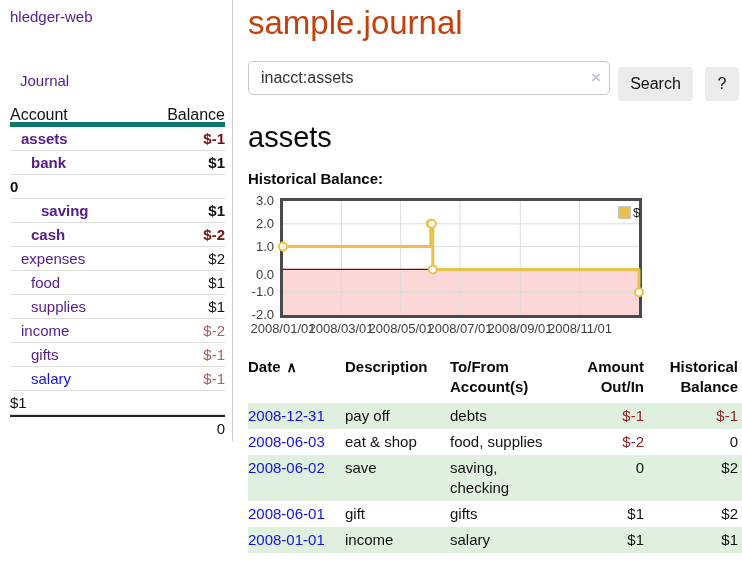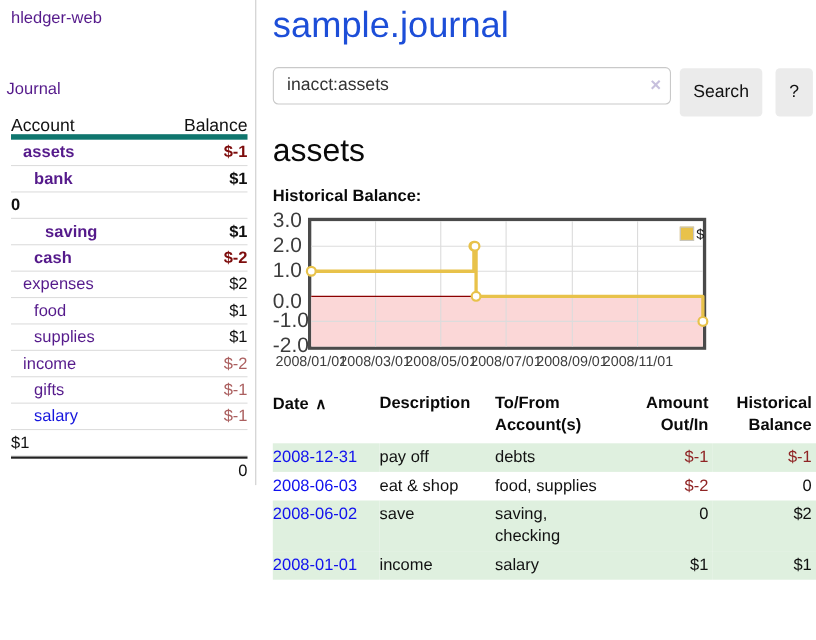--- a/index.html
+++ b/index.html
@@ -4,58 +4,58 @@
 <style>
   * { box-sizing: border-box; margin: 0; padding: 0; }
   html,body { width: 742px; height: 582px; background: #ffffff; overflow: hidden; }
   body { font-family: "Liberation Sans", sans-serif; color: #111; position: relative; }
   a { text-decoration: none; cursor: pointer; }
 
   
   .sidebar { position: absolute; left: 0; top: 0; width: 233px; height: 441px;
              border-right: 1px solid #ccc; }
   .brand { position: absolute; left: 10px; top: 8px; font-size: 15px; color: #551a8b; }
-  .journal-link { position: absolute; left: 6px; top: 72px; font-size: 15px; color: #551a8b; }
+  .journal-link { position: absolute; left: 20px; top: 72px; font-size: 15px; color: #551a8b; }
   .acct-table { position: absolute; left: 10px; top: 102px; width: 215px; font-size: 15px; }
   .acct-head { display: flex; justify-content: space-between; height: 25px; line-height: 25px;
                font-size: 16px; color: #111; border-bottom: 5px solid #0f766e; }
   .acct-row { display: flex; justify-content: space-between; height: 24px; line-height: 24px;
               border-bottom: 1px solid #ddd; }
   .acct-row:last-of-type { border-bottom: none; }
   .acct-name { color: #551a8b; white-space: nowrap; }
   .acct-bal { color: #111; }
   .b { font-weight: bold; }
   .d1 { padding-left: 11px; } .d2 { padding-left: 21px; } .d3 { padding-left: 31px; }
   .negb { color: #7d0c0c; }       
   .negl { color: #ab5f5f; }       
   .blue { color: #1515dd; }
   .acct-total { display: flex; justify-content: flex-end; height: 24px; line-height: 24px;
                 border-top: 2px solid #222; font-size: 15px; color: #111; }
 
   
   .main { position: absolute; left: 248px; top: 0; width: 494px; }
-  h1.page-title { font-size: 33px; font-weight: normal; color: #1d4ed8; margin-top: 4px; line-height: 1.15; }
+  h1.page-title { font-size: 33px; font-weight: normal; color: #c2410c; margin-top: 4px; line-height: 1.15; }
   .search-row { margin-top: 25px; display: flex; align-items: center; height: 34px; }
   .search-box { position: relative; width: 362px; height: 45px; }
   .search-input { width: 100%; height: 34px; border: 1px solid #c9c9c9; border-radius: 5px;
                   font-family: "Liberation Sans", sans-serif; font-size: 16px; color: #333;
                   padding: 0 28px 0 12px; outline: none; }
   .clear-x { position: absolute; right: 9px; top: 7px; font-size: 17px; font-weight: bold;
              color: #c7c0dd; cursor: pointer; line-height: 20px; }
-  .btn { height: 44px; background: #ebebeb; border: none; border-radius: 4px;
+  .btn { height: 34px; background: #ebebeb; border: none; border-radius: 4px;
          font-family: "Liberation Sans", sans-serif; font-size: 16px; color: #111;
          cursor: pointer; }
   .btn-search { margin-left: 8px; width: 75px; }
   .btn-help { margin-left: 12px; width: 34px; }
   h2.acct-title { margin-top: 21px; font-size: 29px; font-weight: normal; color: #0a0a0a; line-height: 1.1; }
   .chart-label { margin-top: 16px; font-size: 15px; font-weight: bold; color: #0a0a0a; }
 
   
   .chart { position: relative; margin-top: 9px; width: 400px; height: 142px; }
-  .ytick { position: absolute; left: 0; width: 26px; text-align: right; font-size: 19px;
+  .ytick { position: absolute; left: 0; width: 26px; text-align: right; font-size: 13px;
            color: #3d3d3d; height: 16px; line-height: 16px; }
   .plot { position: absolute; left: 32px; top: 2px; width: 362px; height: 120px;
           border: 3px solid #4a4a4a; background: #fff; }
   .plot svg { display: block; overflow: visible; }
   .legend { position: absolute; left: 370px; top: 9px; display: flex; align-items: center; }
   .legend-swatch { width: 13px; height: 13px; background: #e8c24a; border: 1px solid #c6c6c6; }
   .legend-label { font-size: 13px; color: #111; margin-left: 2px; }
   .xtick { position: absolute; top: 125px; width: 72px; text-align: center; font-size: 13px;
            color: #3d3d3d; white-space: nowrap; }
 
@@ -247,20 +247,27 @@
         <td class="r neg">$-2</td>
         <td class="r">0</td>
       </tr>
       <tr class="green">
         <td class="date"><a>2008-06-02</a></td>
         <td>save</td>
         <td><span class="wrap">saving, checking</span></td>
         <td class="r">0</td>
         <td class="r">$2</td>
       </tr>
+      <tr>
+        <td class="date"><a>2008-06-01</a></td>
+        <td>gift</td>
+        <td class="nowrap">gifts</td>
+        <td class="r">$1</td>
+        <td class="r">$2</td>
+      </tr>
       <tr class="green">
         <td class="date"><a>2008-01-01</a></td>
         <td>income</td>
         <td class="nowrap">salary</td>
         <td class="r">$1</td>
         <td class="r">$1</td>
       </tr>
     </tbody>
   </table>
 </div>

